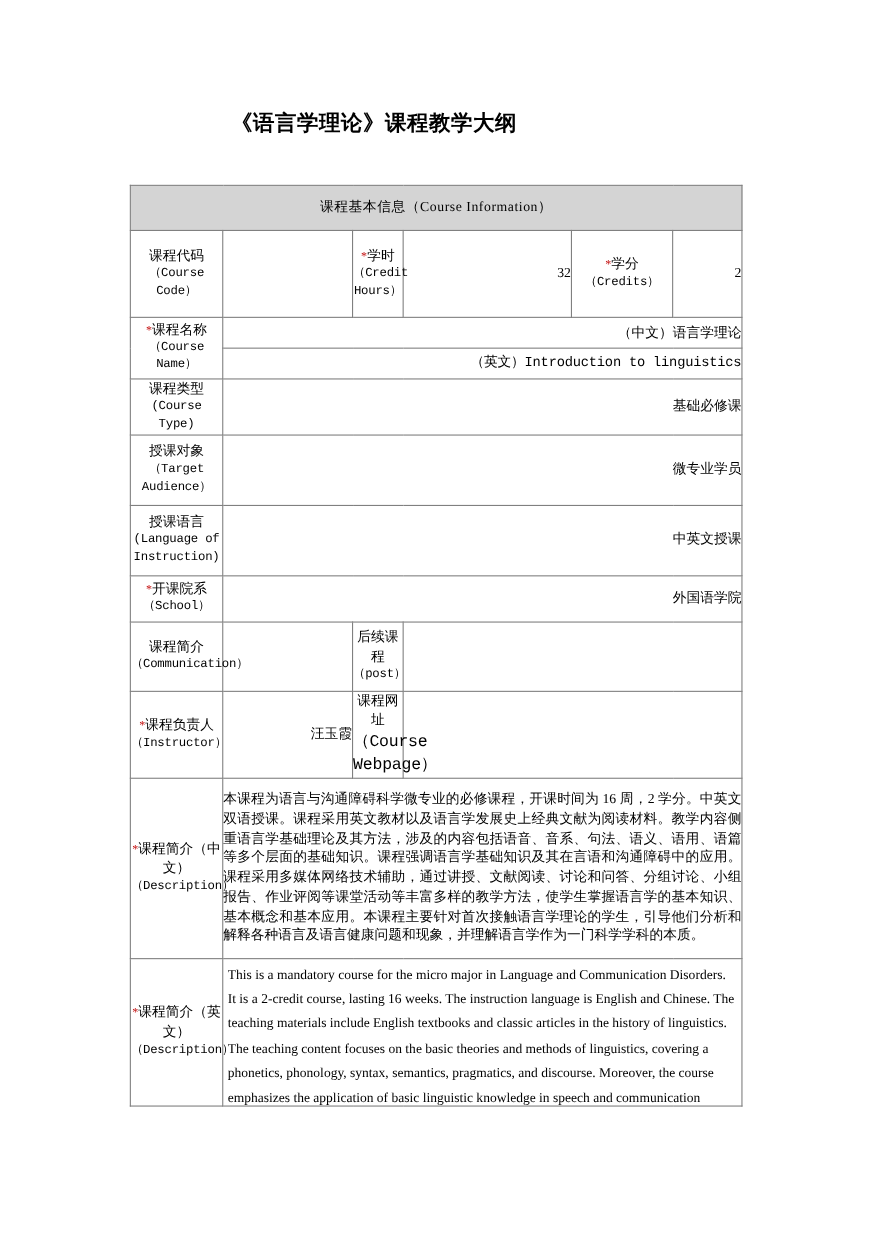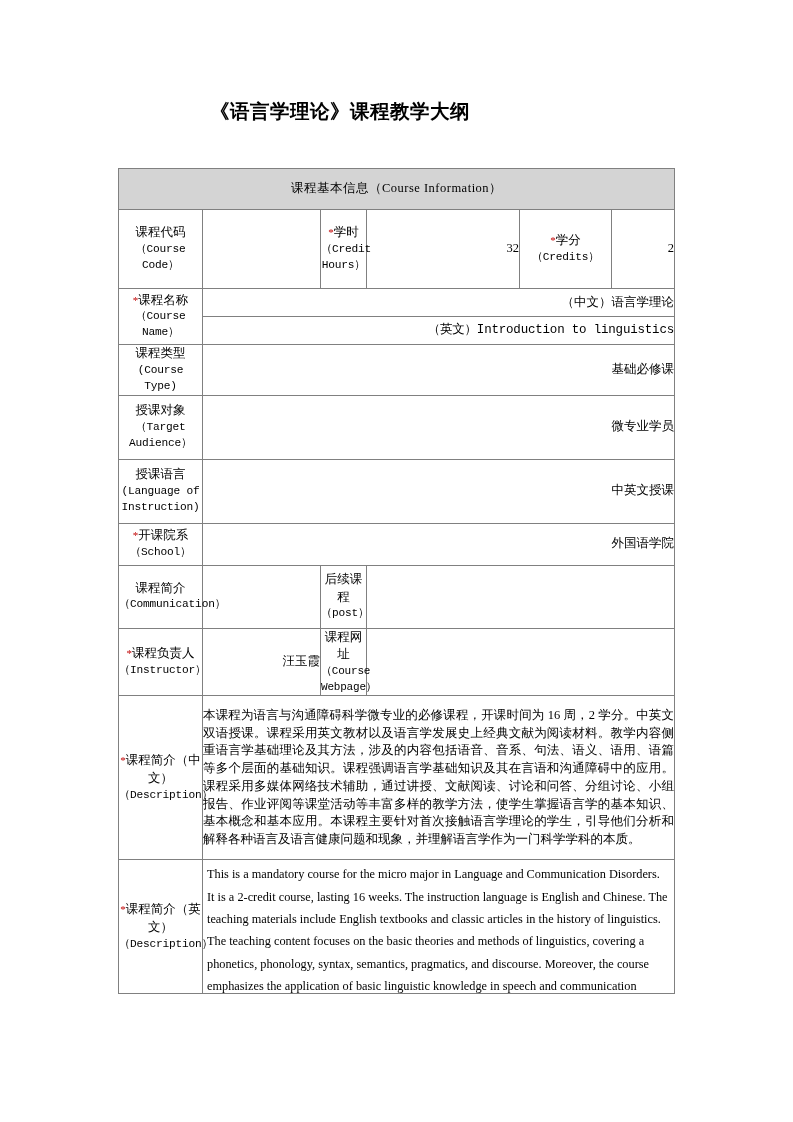--- a/index.html
+++ b/index.html
@@ -204,21 +204,21 @@
       </tr>
 
       <tr>
         <td class="lbl" style="height:62px">
           <div class="nowrap-cn"><span class="req">*</span><span>课程负责人</span></div>
           <div class="mono">（Instructor）</div>
         </td>
         <td class="val">汪玉霞</td>
         <td class="lbl">
           <div>课程网址</div>
-          <div class="mono" style="font-size:11px">（Course Webpage）</div>
+          <div class="mono" style="font-size:15px">（Course Webpage）</div>
         </td>
         <td class="val" colspan="3"></td>
       </tr>
 
       <tr>
         <td class="lbl" style="height:163px">
           <div><span class="req">*</span><span>课程简介（中文）</span></div>
           <div class="mono">（Description）</div>
         </td>
         <td class="para" colspan="5">本课程为语言与沟通障碍科学微专业的必修课程，开课时间为 16 周，2 学分。中英文双语授课。课程采用英文教材以及语言学发展史上经典文献为阅读材料。教学内容侧重语言学基础理论及其方法，涉及的内容包括语音、音系、句法、语义、语用、语篇等多个层面的基础知识。课程强调语言学基础知识及其在言语和沟通障碍中的应用。课程采用多媒体网络技术辅助，通过讲授、文献阅读、讨论和问答、分组讨论、小组报告、作业评阅等课堂活动等丰富多样的教学方法，使学生掌握语言学的基本知识、基本概念和基本应用。本课程主要针对首次接触语言学理论的学生，引导他们分析和解释各种语言及语言健康问题和现象，并理解语言学作为一门科学学科的本质。</td>

